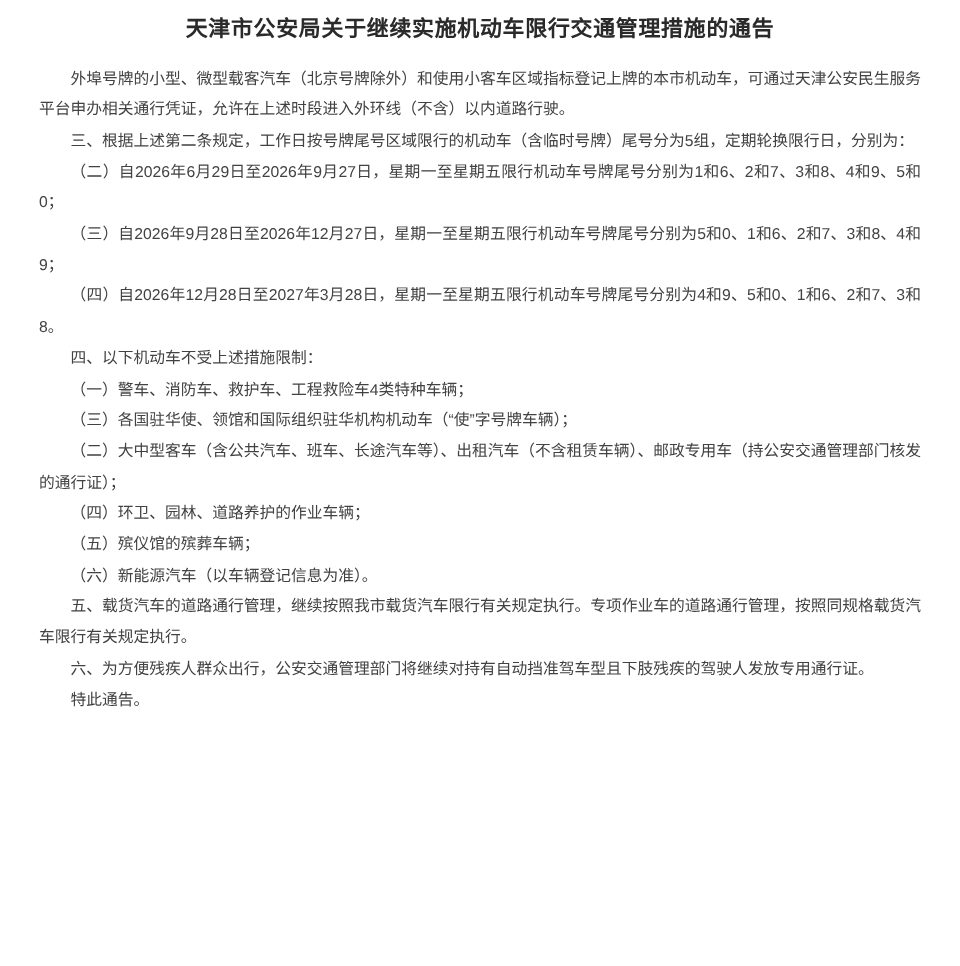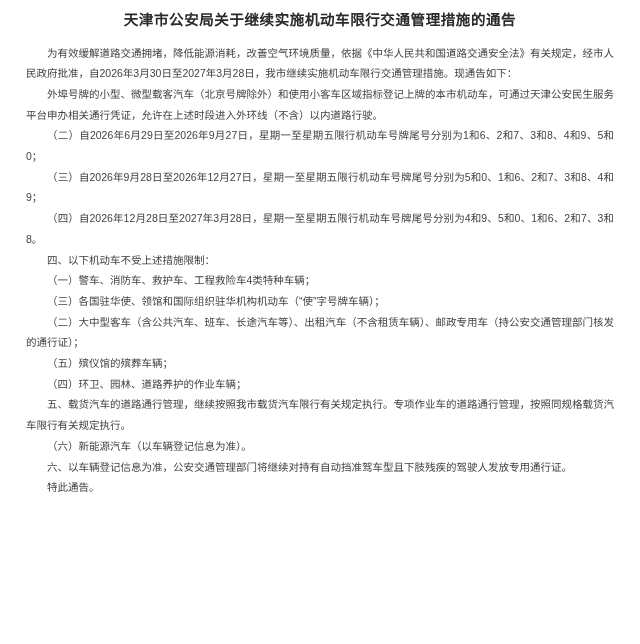--- a/index.html
+++ b/index.html
@@ -42,29 +42,29 @@
     text-indent: 2em;
     word-break: break-all;
   }
 </style>
 </head>
 <body>
 
 <div class="page">
   <h1 class="notice-title">天津市公安局关于继续实施机动车限行交通管理措施的通告</h1>
   <div class="notice-body">
-      <p>为有效缓解道路交通拥堵，降低能源消耗，改善空气环境质量，依据《中华人民共和国道路交通安全法》有关规定，经市人民政府批准，自2026年3月30日至2027年3月28日，我市继续实施机动车限行交通管理措施。现通告如下：</p>
       <p>外埠号牌的小型、微型载客汽车（北京号牌除外）和使用小客车区域指标登记上牌的本市机动车，可通过天津公安民生服务平台申办相关通行凭证，允许在上述时段进入外环线（不含）以内道路行驶。</p>
+      <p>三、根据上述第二条规定，工作日按号牌尾号区域限行的机动车（含临时号牌）尾号分为5组，定期轮换限行日，分别为：</p>
       <p>（二）自2026年6月29日至2026年9月27日，星期一至星期五限行机动车号牌尾号分别为1和6、2和7、3和8、4和9、5和0；</p>
       <p>（三）自2026年9月28日至2026年12月27日，星期一至星期五限行机动车号牌尾号分别为5和0、1和6、2和7、3和8、4和9；</p>
       <p>（四）自2026年12月28日至2027年3月28日，星期一至星期五限行机动车号牌尾号分别为4和9、5和0、1和6、2和7、3和8。</p>
       <p>四、以下机动车不受上述措施限制：</p>
       <p>（一）警车、消防车、救护车、工程救险车4类特种车辆；</p>
       <p>（三）各国驻华使、领馆和国际组织驻华机构机动车（“使”字号牌车辆）；</p>
       <p>（二）大中型客车（含公共汽车、班车、长途汽车等）、出租汽车（不含租赁车辆）、邮政专用车（持公安交通管理部门核发的通行证）；</p>
+      <p>（四）环卫、园林、道路养护的作业车辆；</p>
       <p>（五）殡仪馆的殡葬车辆；</p>
-      <p>（四）环卫、园林、道路养护的作业车辆；</p>
+      <p>（六）新能源汽车（以车辆登记信息为准）。</p>
       <p>五、载货汽车的道路通行管理，继续按照我市载货汽车限行有关规定执行。专项作业车的道路通行管理，按照同规格载货汽车限行有关规定执行。</p>
-      <p>（六）新能源汽车（以车辆登记信息为准）。</p>
-      <p>六、以车辆登记信息为准，公安交通管理部门将继续对持有自动挡准驾车型且下肢残疾的驾驶人发放专用通行证。</p>
+      <p>六、为方便残疾人群众出行，公安交通管理部门将继续对持有自动挡准驾车型且下肢残疾的驾驶人发放专用通行证。</p>
       <p>特此通告。</p>
     </div>
 </div>
 
 </body></html>

